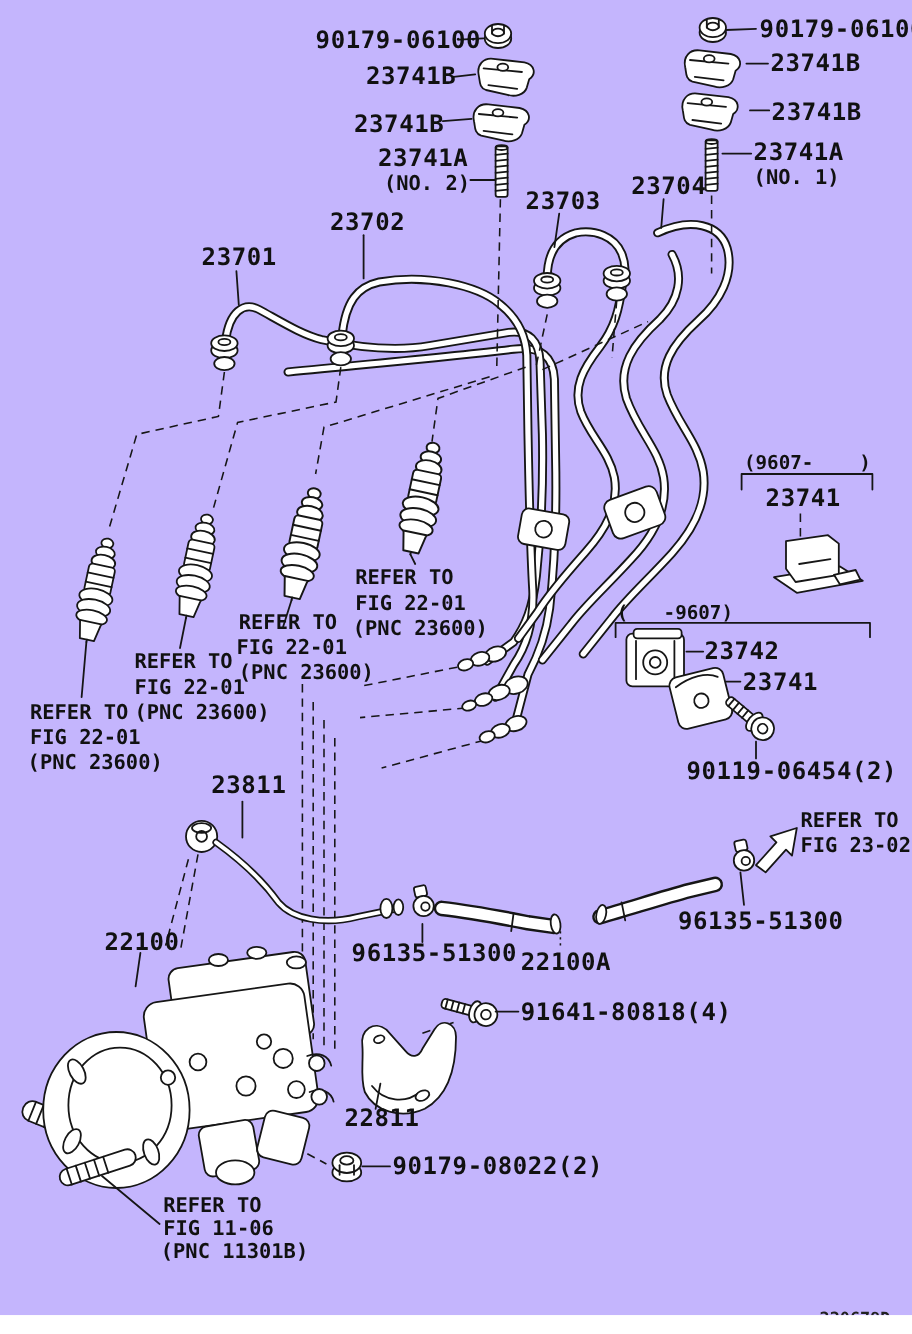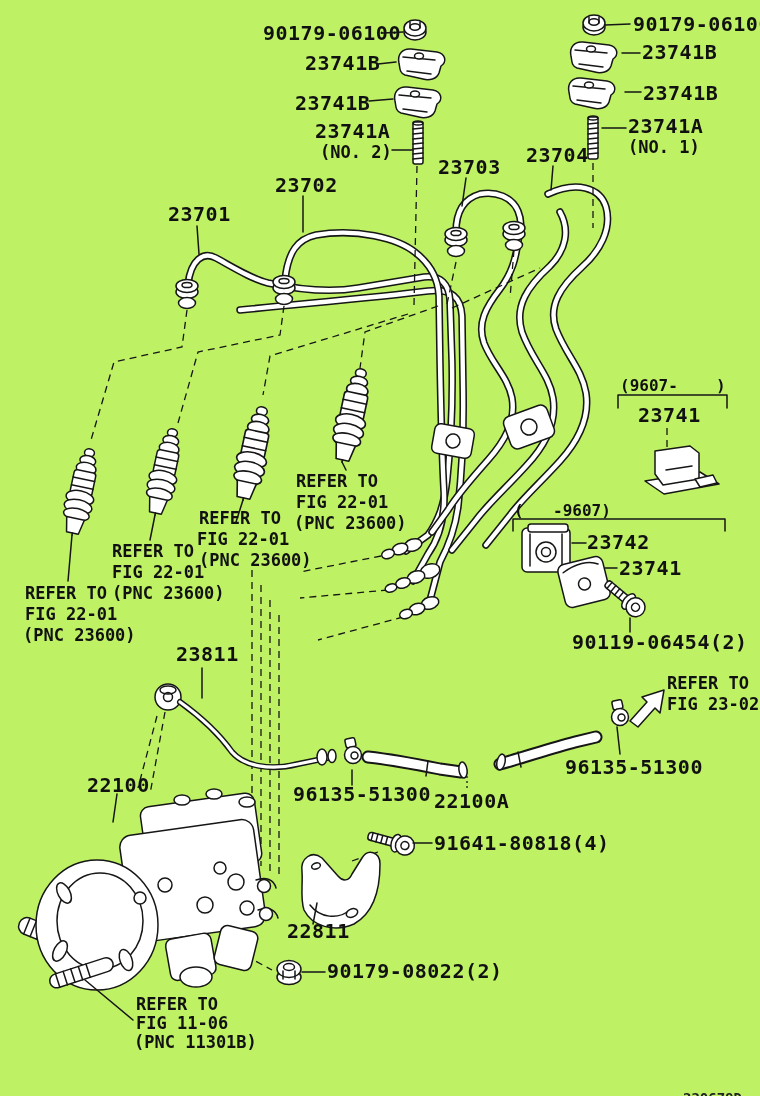--- a/index.html
+++ b/index.html
@@ -1,17 +1,17 @@
 <!DOCTYPE html>
 <html><head>
 <meta charset="utf-8">
 <style>
   html,body { margin:0; padding:0; background:#fff; }
   .canvas {
-    position:relative; width:760px; height:1096px; background:#bef264;
+    position:relative; width:760px; height:1096px; background:#c4b5fd;
     font-family:"DejaVu Sans Mono", monospace; overflow:hidden;
   }
   svg { position:absolute; left:0; top:0; }
   .ln   { fill:none; stroke:#161616; stroke-width:1.5; stroke-linecap:round; stroke-linejoin:round; }
   .lnf  { fill:#ffffff; stroke:#161616; stroke-width:1.5; stroke-linejoin:round; }
   .dash { fill:none; stroke:#161616; stroke-width:1.3; stroke-dasharray:7 5; }
   .dot  { fill:none; stroke:#161616; stroke-width:1.3; stroke-dasharray:2 3; }
   .tube   { fill:none; stroke:#161616; stroke-width:7.5; stroke-linecap:round; }
   .tubein { fill:none; stroke:#ffffff; stroke-width:4.4; stroke-linecap:round; }
   .pipe   { fill:none; stroke:#161616; stroke-width:6;   stroke-linecap:round; }

